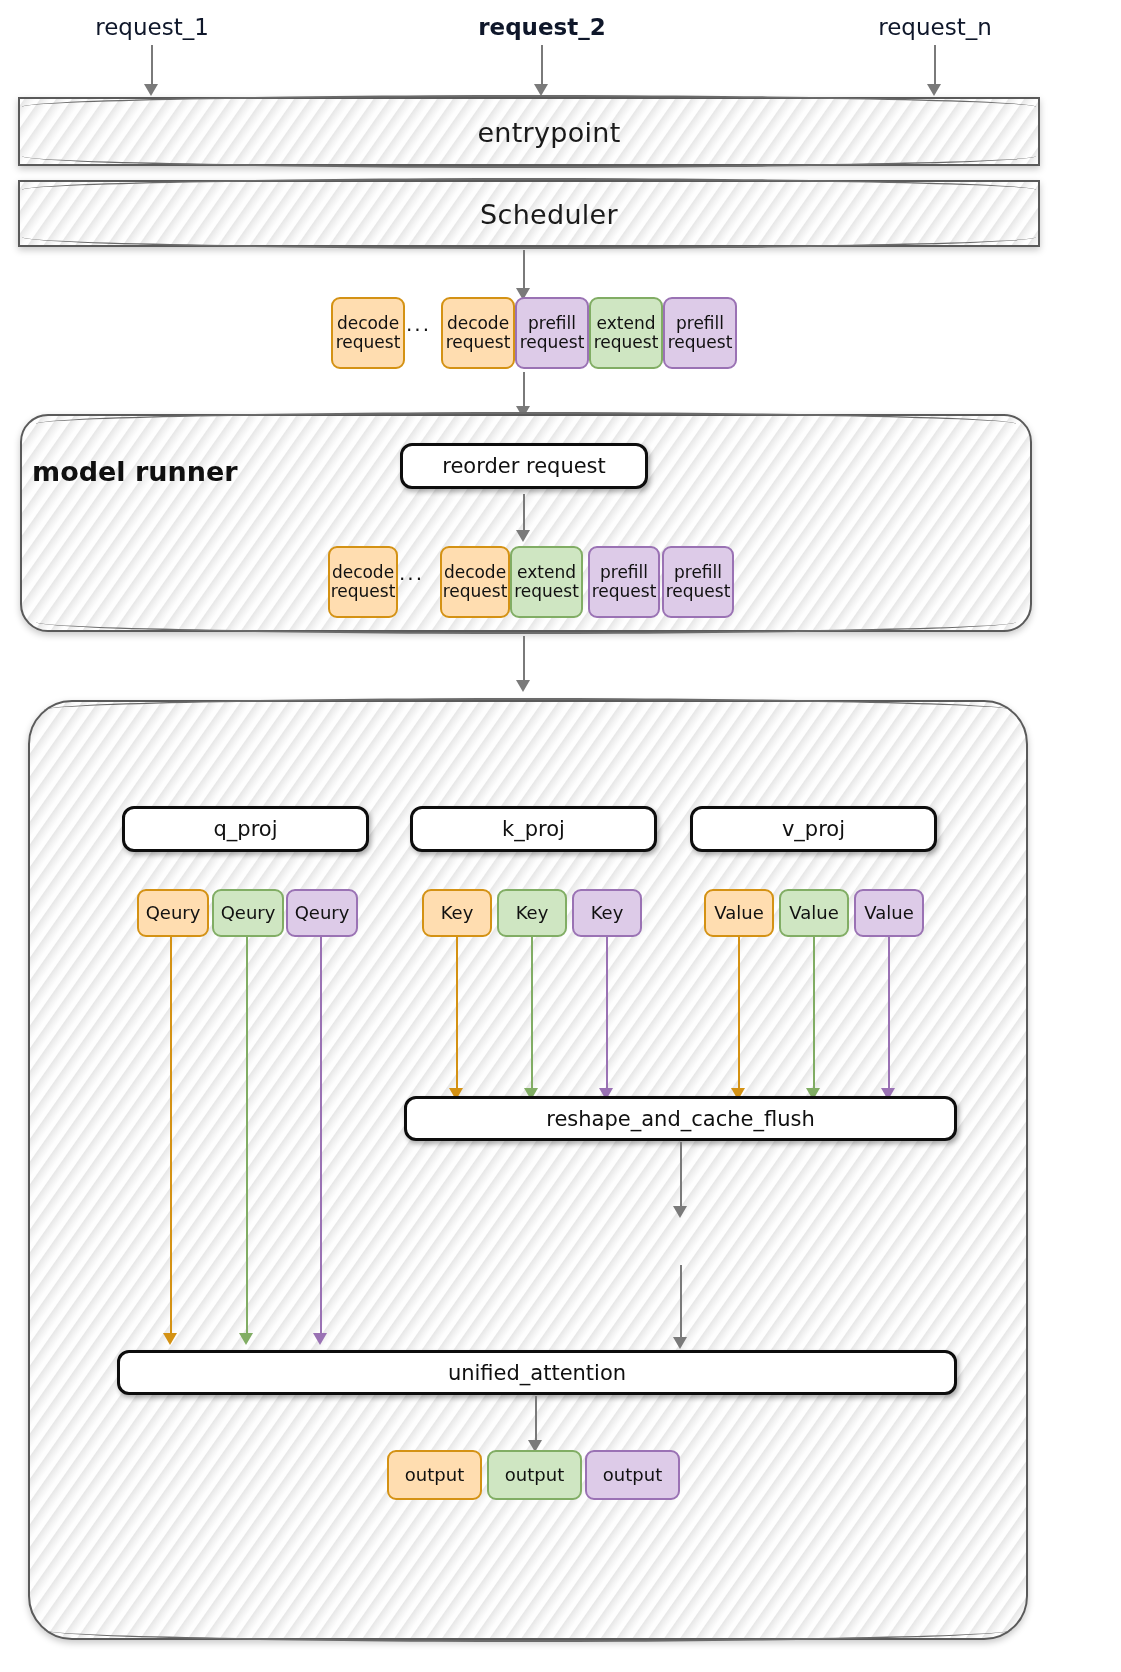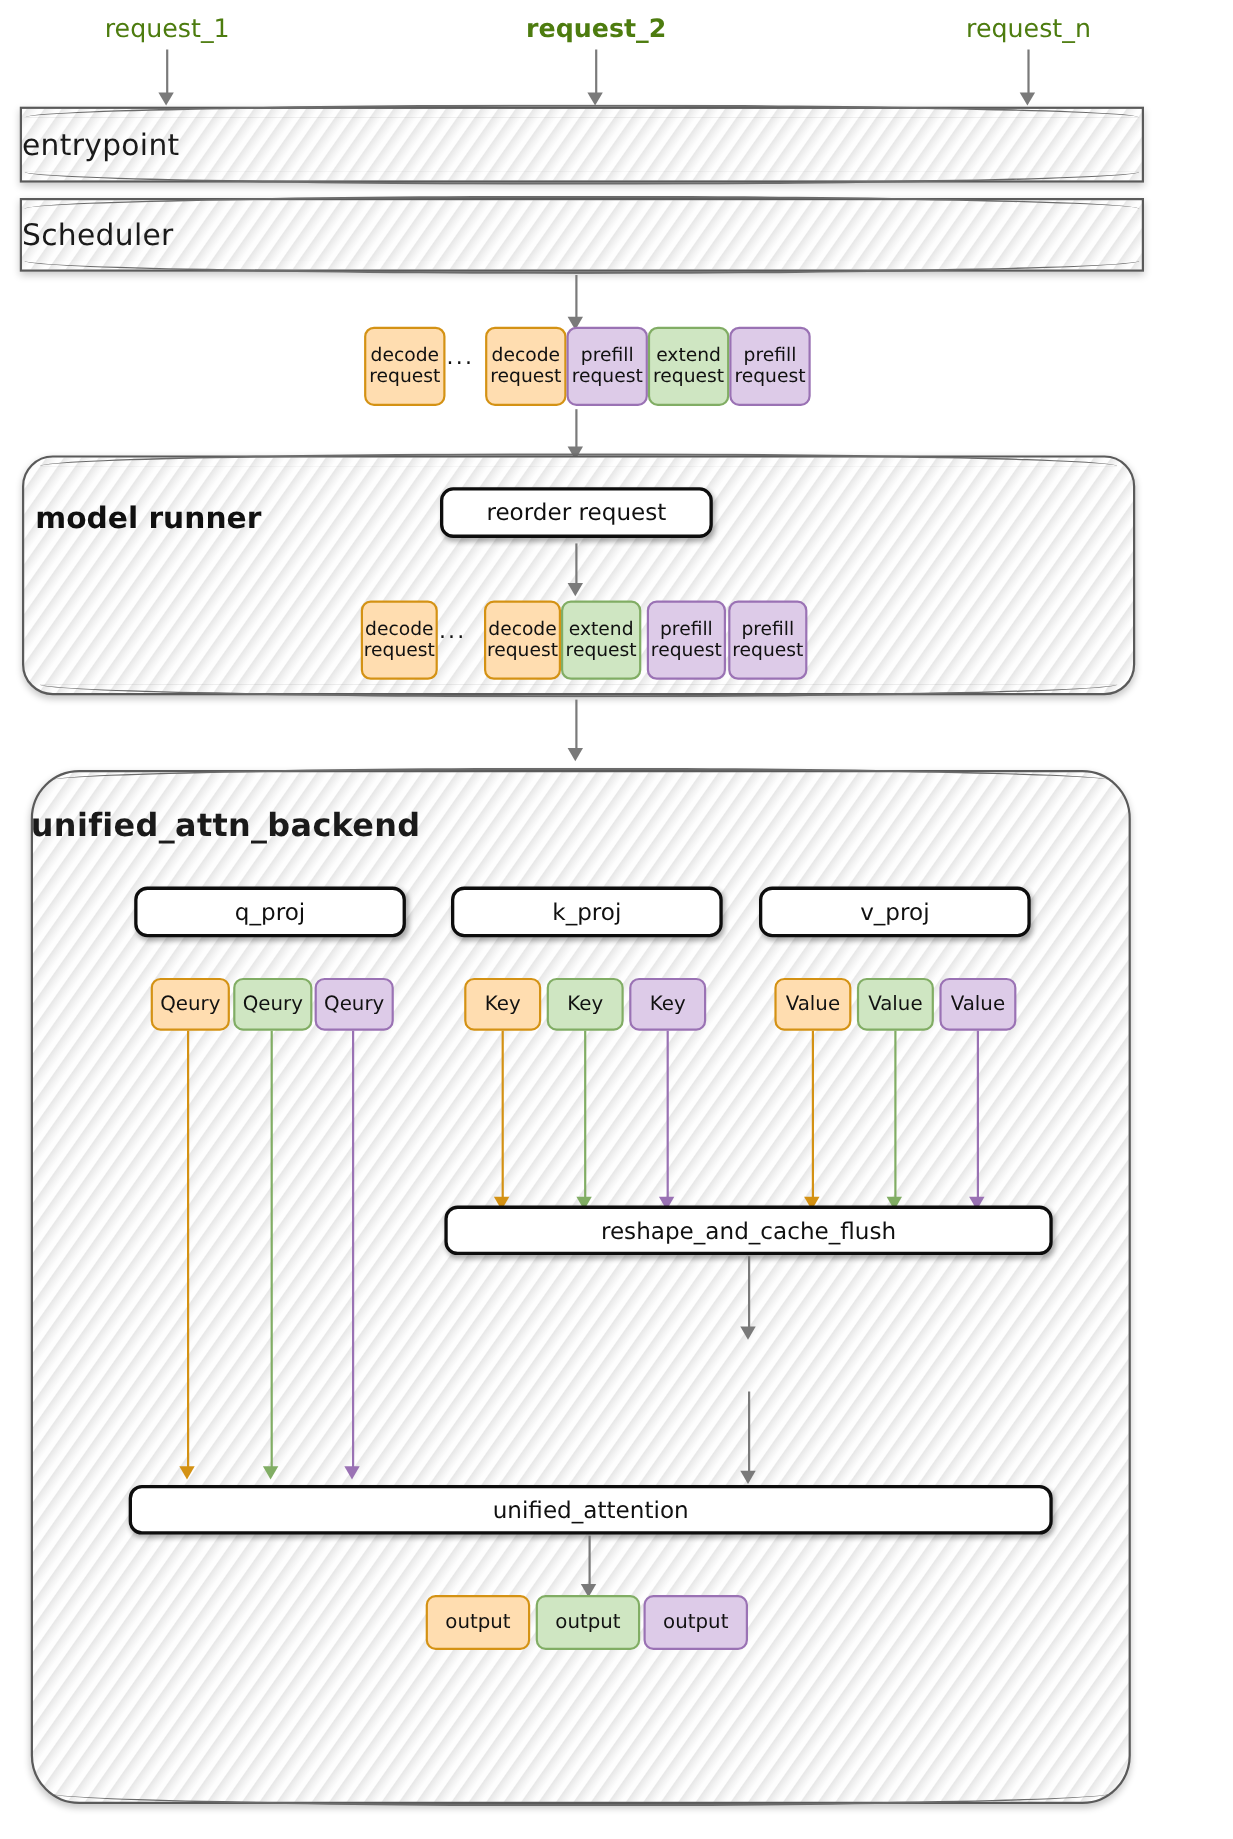--- a/index.html
+++ b/index.html
@@ -51,24 +51,26 @@
     border-radius: 0 0 50% 50% / 0 0 100% 100%;
     pointer-events:none;
   }
   .sketch-box.rounded { border-radius: 28px; }
   .sketch-box.rounded::before { left:14px; right:14px; }
   .sketch-box.rounded::after  { left:14px; right:14px; }
 
   .band-label {
     position:absolute;
     left:0; right:0;
+    text-align:center;
     font-size:27px;
     color:#1a1a1a;
     font-family:"DejaVu Sans", sans-serif;
     letter-spacing:0.3px;
+    padding-left:40px;
   }
 
   
   .proc {
     position:absolute;
     box-sizing:border-box;
     background:#ffffff;
     border:3px solid #0d0d0d;
     border-radius:12px;
     display:flex;
@@ -122,21 +124,21 @@
   .h-orange{ border-top-color:#d49214; }
   .a-green { border-left-color:#81ad64; }
   .h-green { border-top-color:#81ad64; }
   .a-purple{ border-left-color:#9a72b4; }
   .h-purple{ border-top-color:#9a72b4; }
   .vhead { border-top-width:12px; border-top-style:solid; }
 
   .toplabel {
     position:absolute;
     font-size:23px;
-    color:#4d7c0f;
+    color:#0f172a;
     white-space:nowrap;
     transform:translateX(-50%);
   }
   .runner-title {
     position:absolute;
     font-size:27px;
     font-weight:bold;
     color:#101010;
   }
 </style>
@@ -219,21 +221,20 @@
   </div>
   <div class="chip c-purple" style="left:662px; top:546px; width:72px; height:72px;">
     <span>prefill</span>
     <span>request</span>
   </div>
 
   <div class="vline a-gray" style="left:523px; top:636px; height:50px;"></div>
   <div class="vhead h-gray" style="left:516px; top:680px;"></div>
 
   <div class="sketch-box rounded" style="left:28px; top:700px; width:1000px; height:940px; border-radius:44px;"></div>
-  <div class="band-label" style="top:733px; font-size:29px; font-weight:bold; left:28px; width:1000px;">unified_attn_backend</div>
 
   <div class="proc" style="left:122px; top:806px; width:247px; height:46px;">q_proj</div>
   <div class="proc" style="left:690px; top:806px; width:247px; height:46px;">v_proj</div>
   <div class="proc" style="left:410px; top:806px; width:247px; height:46px;">k_proj</div>
 
   <div class="chip c-orange one-line" style="left:137px; top:889px; width:72px; height:48px;">Qeury</div>
   <div class="chip c-green one-line" style="left:212px; top:889px; width:72px; height:48px;">Qeury</div>
   <div class="chip c-purple one-line" style="left:286px; top:889px; width:72px; height:48px;">Qeury</div>
 
   <div class="chip c-orange one-line" style="left:422px; top:889px; width:70px; height:48px;">Key</div>

